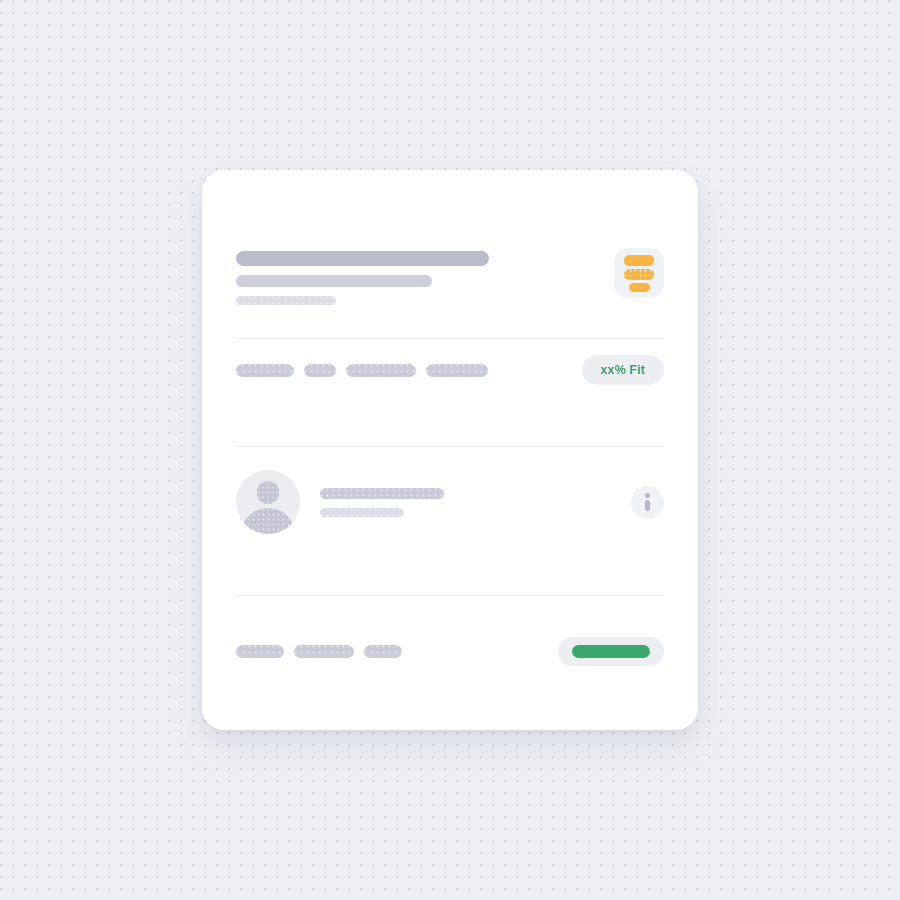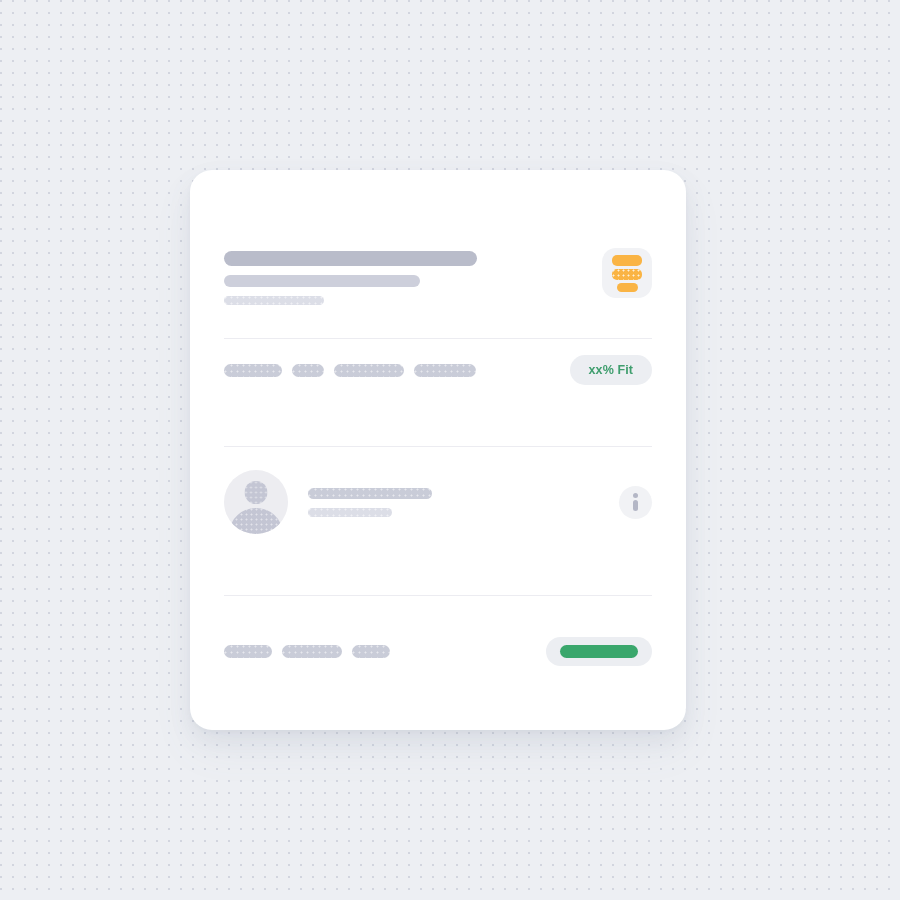--- a/index.html
+++ b/index.html
@@ -17,21 +17,21 @@
       radial-gradient(circle at 1px 1px, rgba(188,192,206,0.55) 1px, transparent 1.2px);
     background-size: 12px 12px;
     background-position: 0 0;
     position: relative;
     overflow: hidden;
   }
 
   
   .card {
     position: absolute;
-    left: 190px;
+    left: 202px;
     top: 170px;
     width: 496px;
     height: 560px;
     background: #ffffff;
     border-radius: 22px;
     box-shadow:
       0 2px 4px rgba(120,128,150,0.05),
       0 10px 22px rgba(120,128,150,0.10),
       0 20px 40px rgba(120,128,150,0.07);
     padding: 0 34px;

